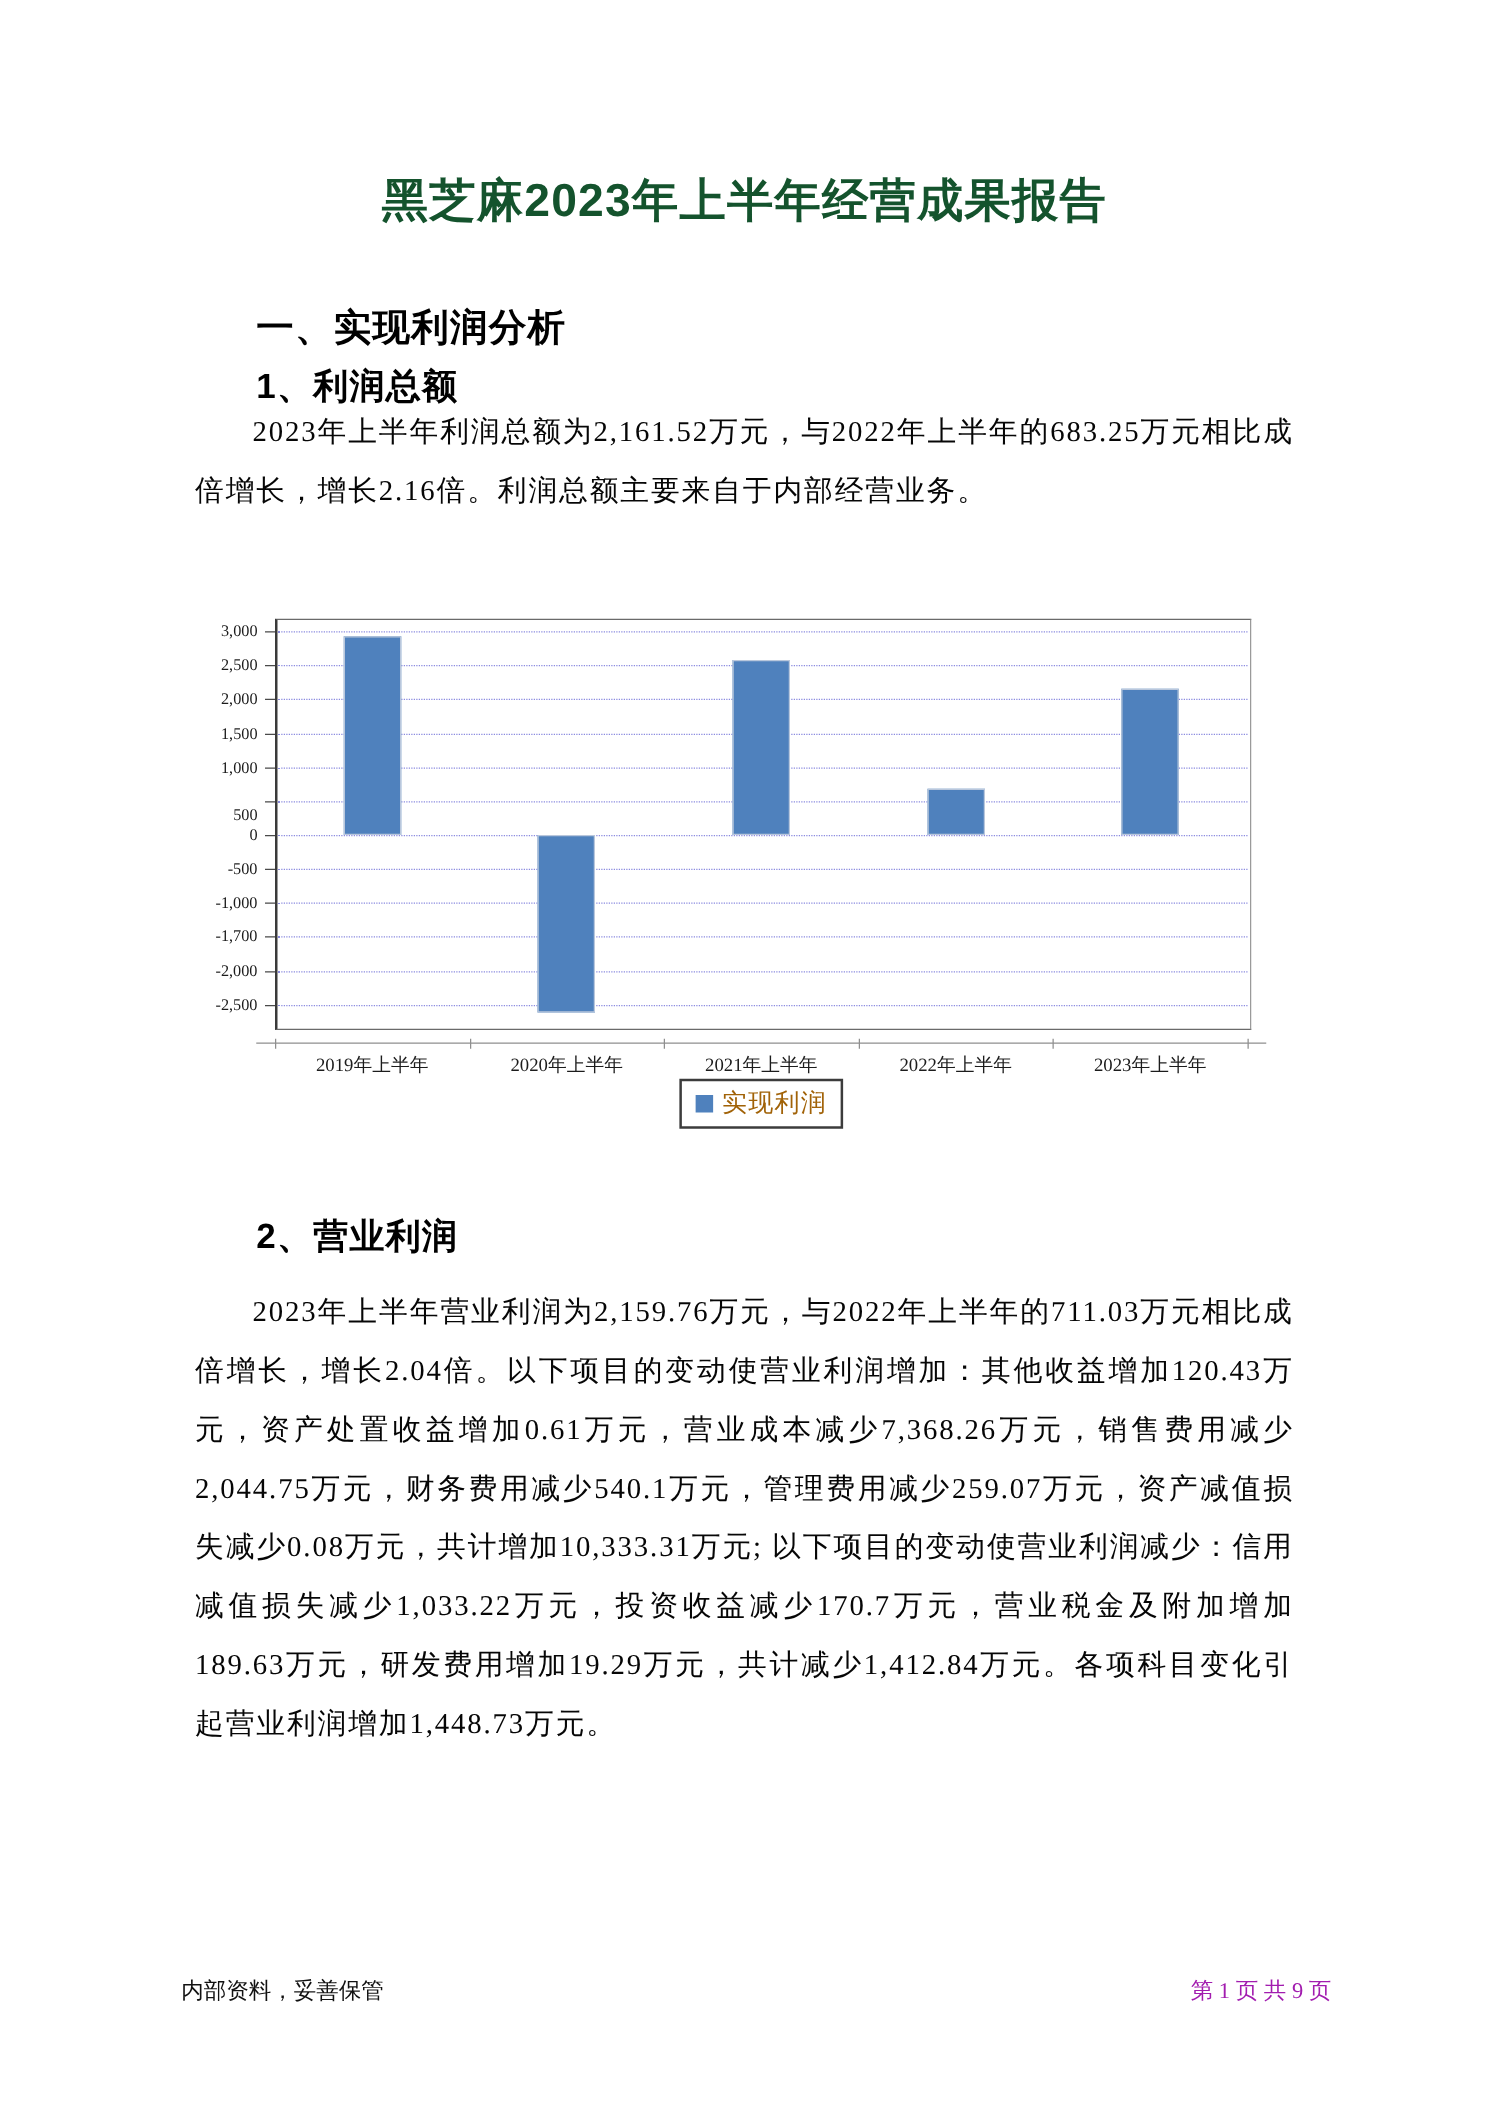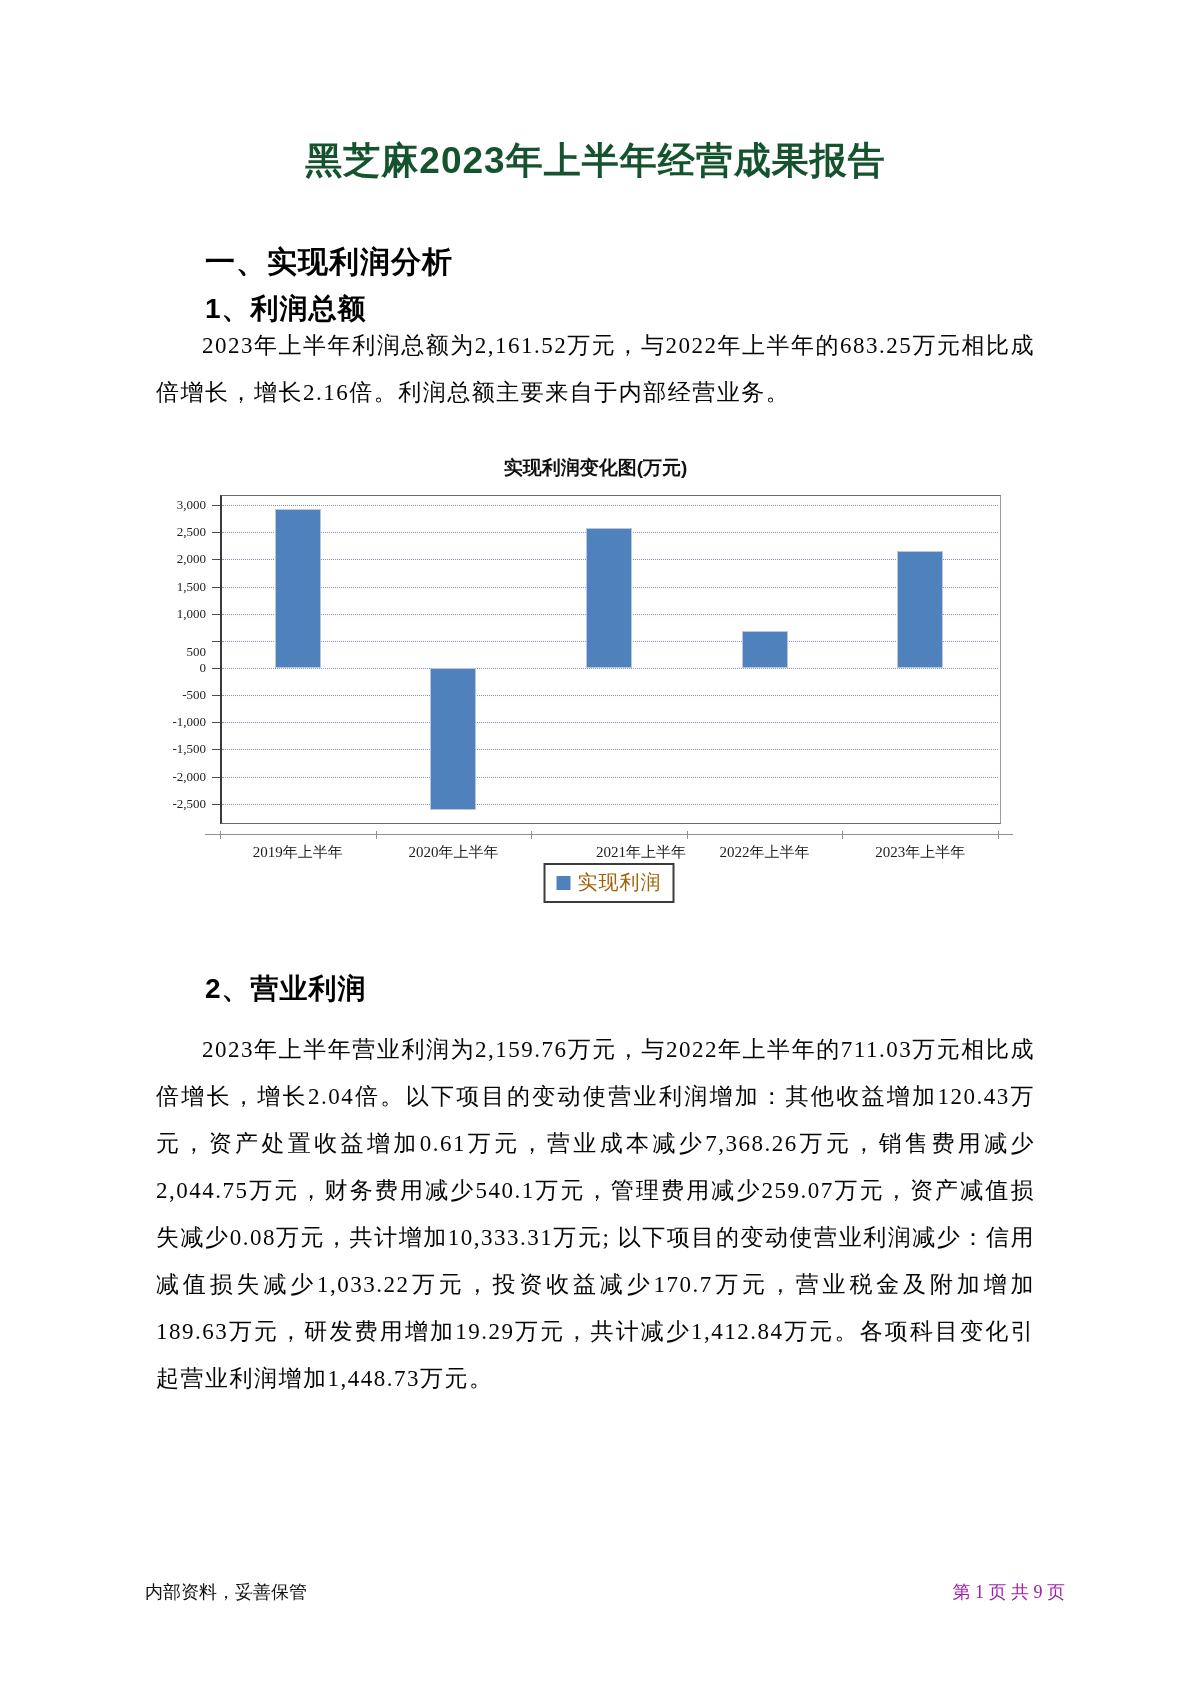--- a/index.html
+++ b/index.html
@@ -74,21 +74,20 @@
 <div class="abs doc-title">黑芝麻2023年上半年经营成果报告</div>
 
 <div class="abs h-section h1">一、实现利润分析</div>
 <div class="abs h-section h2">1、利润总额</div>
 
 <div class="abs para p1">
   <p>2023年上半年利润总额为2,161.52万元，与2022年上半年的683.25万元相比成倍增长，增长2.16倍。利润总额主要来自于内部经营业务。</p>
 </div>
 
 <div class="abs chart" id="chart">
-  <div class="chart-title">实现利润变化图(万元)</div>
   <div class="plot" id="plot"></div>
   <div class="legend">
     <span class="swatch"></span>
     <span class="ltext">实现利润</span>
   </div>
 <div class="gl" style="top: 50.1px; border-top-color: rgb(138, 138, 224);"></div>
     <div class="ytick" style="top: 50.1px;"></div>
     <div class="ylab" style="top: 41.1px;">3,000</div>
     <div class="gl" style="top: 77.2504px; border-top-color: rgb(138, 138, 224);"></div>
     <div class="ytick" style="top: 77.2504px;"></div>
@@ -109,42 +108,42 @@
     <div class="ytick" style="top: 213.003px;"></div>
     <div class="ylab" style="top: 204.003px;">0</div>
     <div class="gl" style="top: 240.153px; border-top-color: rgb(138, 138, 224);"></div>
     <div class="ytick" style="top: 240.153px;"></div>
     <div class="ylab" style="top: 231.153px;">-500</div>
     <div class="gl" style="top: 267.304px; border-top-color: rgb(138, 138, 224);"></div>
     <div class="ytick" style="top: 267.304px;"></div>
     <div class="ylab" style="top: 258.304px;">-1,000</div>
     <div class="gl" style="top: 294.454px; border-top-color: rgb(138, 138, 224);"></div>
     <div class="ytick" style="top: 294.454px;"></div>
-    <div class="ylab" style="top: 285.454px;">-1,500</div>
+    <div class="ylab" style="top: 285.454px;">-1,700</div>
     <div class="gl" style="top: 321.604px; border-top-color: rgb(138, 138, 224);"></div>
     <div class="ytick" style="top: 321.604px;"></div>
     <div class="ylab" style="top: 312.604px;">-2,000</div>
     <div class="gl" style="top: 348.755px; border-top-color: rgb(138, 138, 224);"></div>
     <div class="ytick" style="top: 348.755px;"></div>
     <div class="ylab" style="top: 339.755px;">-2,500</div>
     <div class="bar" style="left: 274.8px; top: 54.444px; width: 46px; height: 158.559px; background: rgb(79, 129, 189);"></div>
     <div class="bar" style="left: 430.4px; top: 213.003px; width: 46px; height: 142.268px; background: rgb(79, 129, 189);"></div>
     <div class="bar" style="left: 586px; top: 72.9063px; width: 46px; height: 140.096px; background: rgb(79, 129, 189);"></div>
     <div class="bar" style="left: 741.6px; top: 175.902px; width: 46px; height: 37.1011px; background: rgb(79, 129, 189);"></div>
     <div class="bar" style="left: 897.2px; top: 95.6302px; width: 46px; height: 117.372px; background: rgb(79, 129, 189);"></div>
     <div class="xaxis"></div>
     <div class="xtick" style="left: 220px;"></div>
     <div class="xtick" style="left: 375.6px;"></div>
     <div class="xtick" style="left: 531.2px;"></div>
     <div class="xtick" style="left: 686.8px;"></div>
     <div class="xtick" style="left: 842.4px;"></div>
     <div class="xtick" style="left: 998px;"></div>
     <div class="xlab" style="left: 212.8px;">2019年上半年</div>
     <div class="xlab" style="left: 368.4px;">2020年上半年</div>
-    <div class="xlab" style="left: 556px;">2021年上半年</div>
+    <div class="xlab" style="left: 524px;">2021年上半年</div>
     <div class="xlab" style="left: 679.6px;">2022年上半年</div>
     <div class="xlab" style="left: 835.2px;">2023年上半年</div>
   </div>
 
 <div class="abs h-section h3">2、营业利润</div>
 
 <div class="abs para p2">
   <p>2023年上半年营业利润为2,159.76万元，与2022年上半年的711.03万元相比成倍增长，增长2.04倍。以下项目的变动使营业利润增加：其他收益增加120.43万元，资产处置收益增加0.61万元，营业成本减少7,368.26万元，销售费用减少2,044.75万元，财务费用减少540.1万元，管理费用减少259.07万元，资产减值损失减少0.08万元，共计增加10,333.31万元; 以下项目的变动使营业利润减少：信用减值损失减少1,033.22万元，投资收益减少170.7万元，营业税金及附加增加189.63万元，研发费用增加19.29万元，共计减少1,412.84万元。各项科目变化引起营业利润增加1,448.73万元。</p>
 </div>
 

